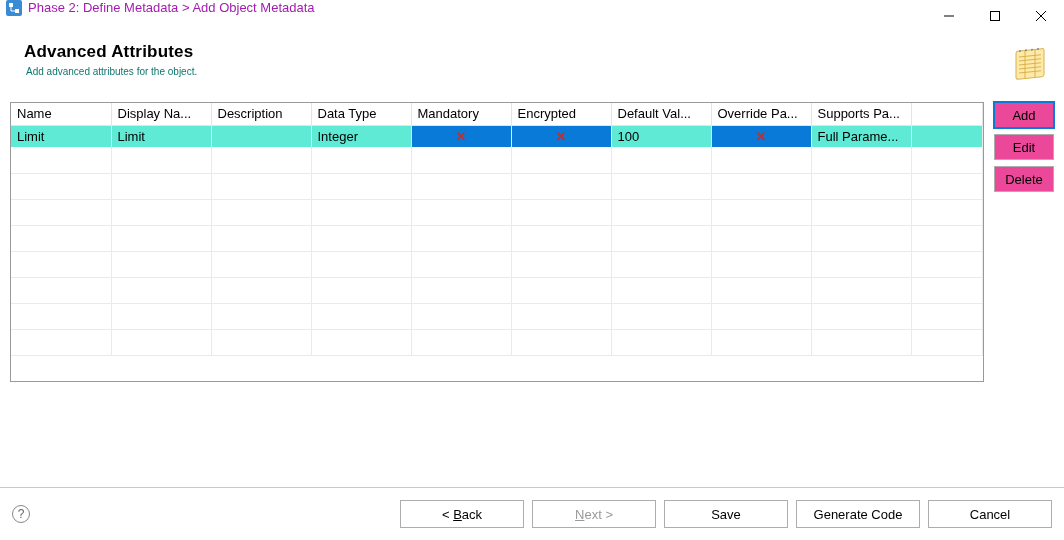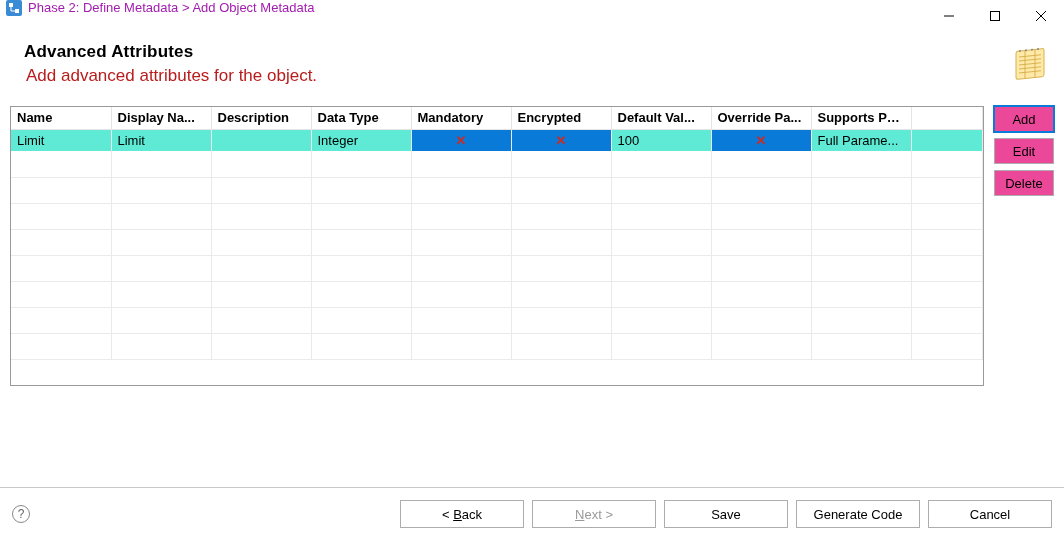--- a/index.html
+++ b/index.html
@@ -53,22 +53,22 @@
   }
   .header-text { flex: 1; }
   .header-text h1 {
     margin: 0 0 4px 0;
     font-size: 17px;
     font-weight: 700;
     letter-spacing: 0.2px;
   }
   .header-text p {
     margin: 0;
-    font-size: 17px;
-    color: #b91c1c;
+    font-size: 10px;
+    color: #0f766e;
     padding-left: 2px;
   }
   .header-icon {
     width: 40px; height: 40px;
     margin-left: 10px;
   }
   .header-icon svg { width: 40px; height: 40px; }
 
   
   .content {
@@ -85,21 +85,21 @@
     overflow: hidden;
     height: 280px;
   }
   table {
     border-collapse: collapse;
     width: 100%;
     table-layout: fixed;
   }
   th {
     text-align: left;
-    font-weight: 700;
+    font-weight: 400;
     font-size: 13px;
     padding: 3px 6px;
     border-right: 1px solid #e4e4e4;
     border-bottom: 1px solid #e4e4e4;
     background: #fff;
     overflow: hidden;
     white-space: nowrap;
     text-overflow: ellipsis;
     height: 22px;
   }

